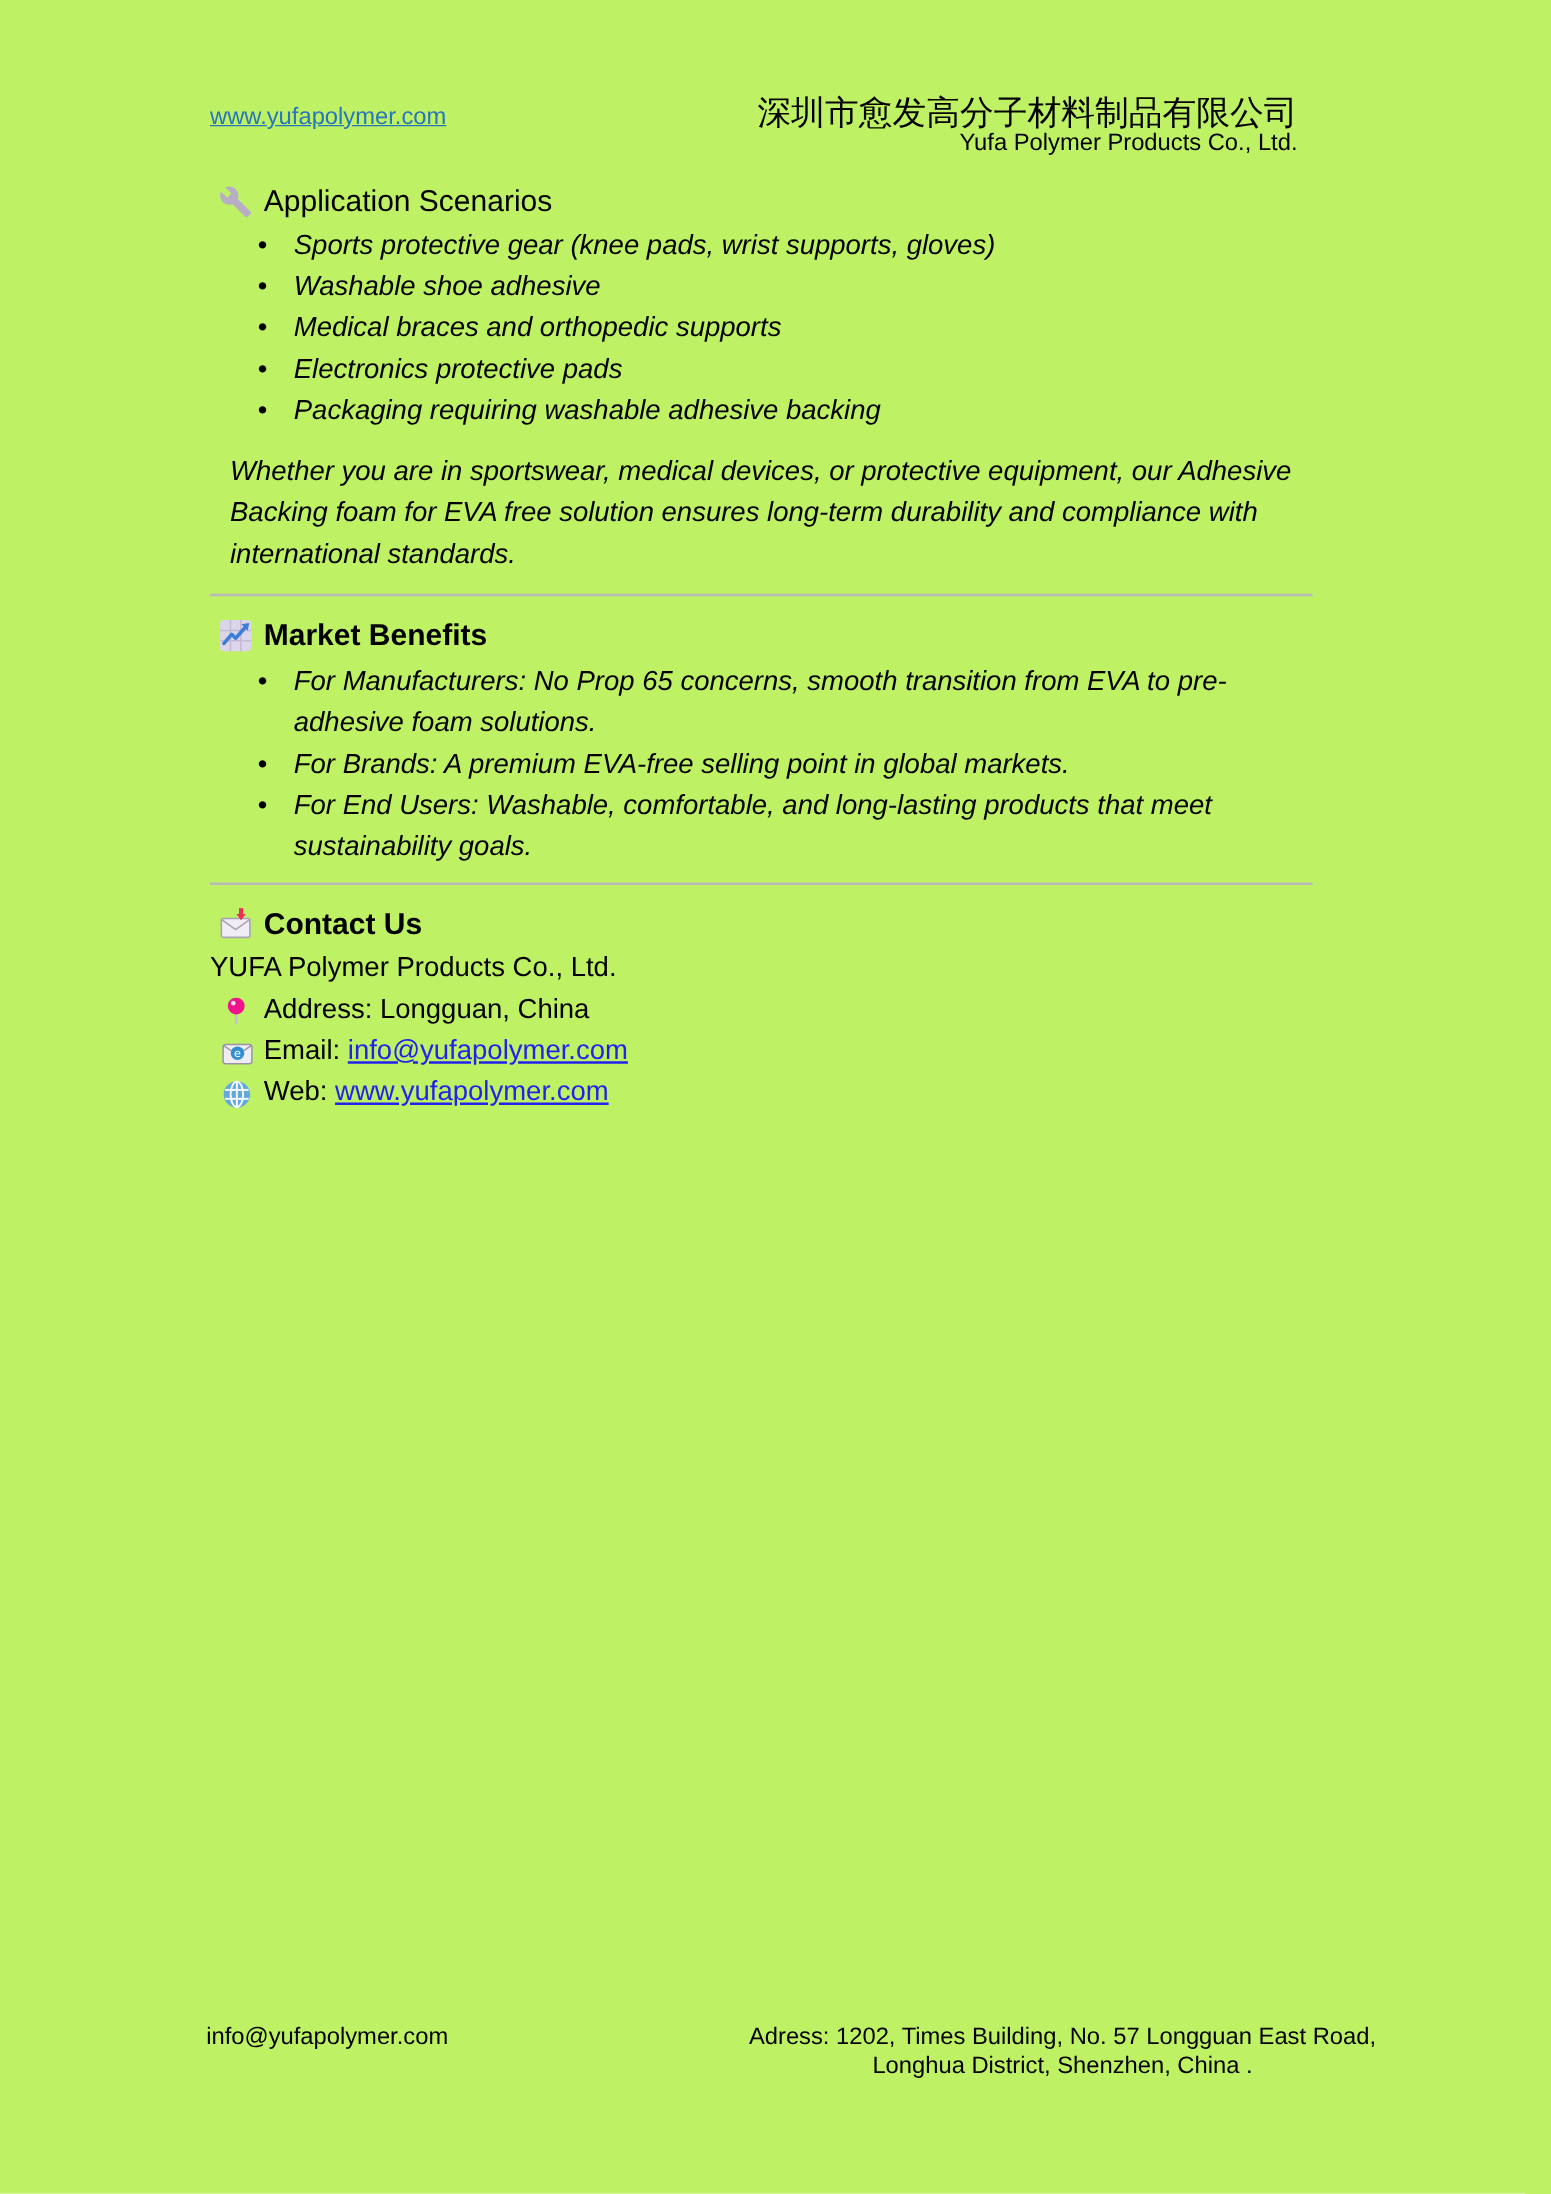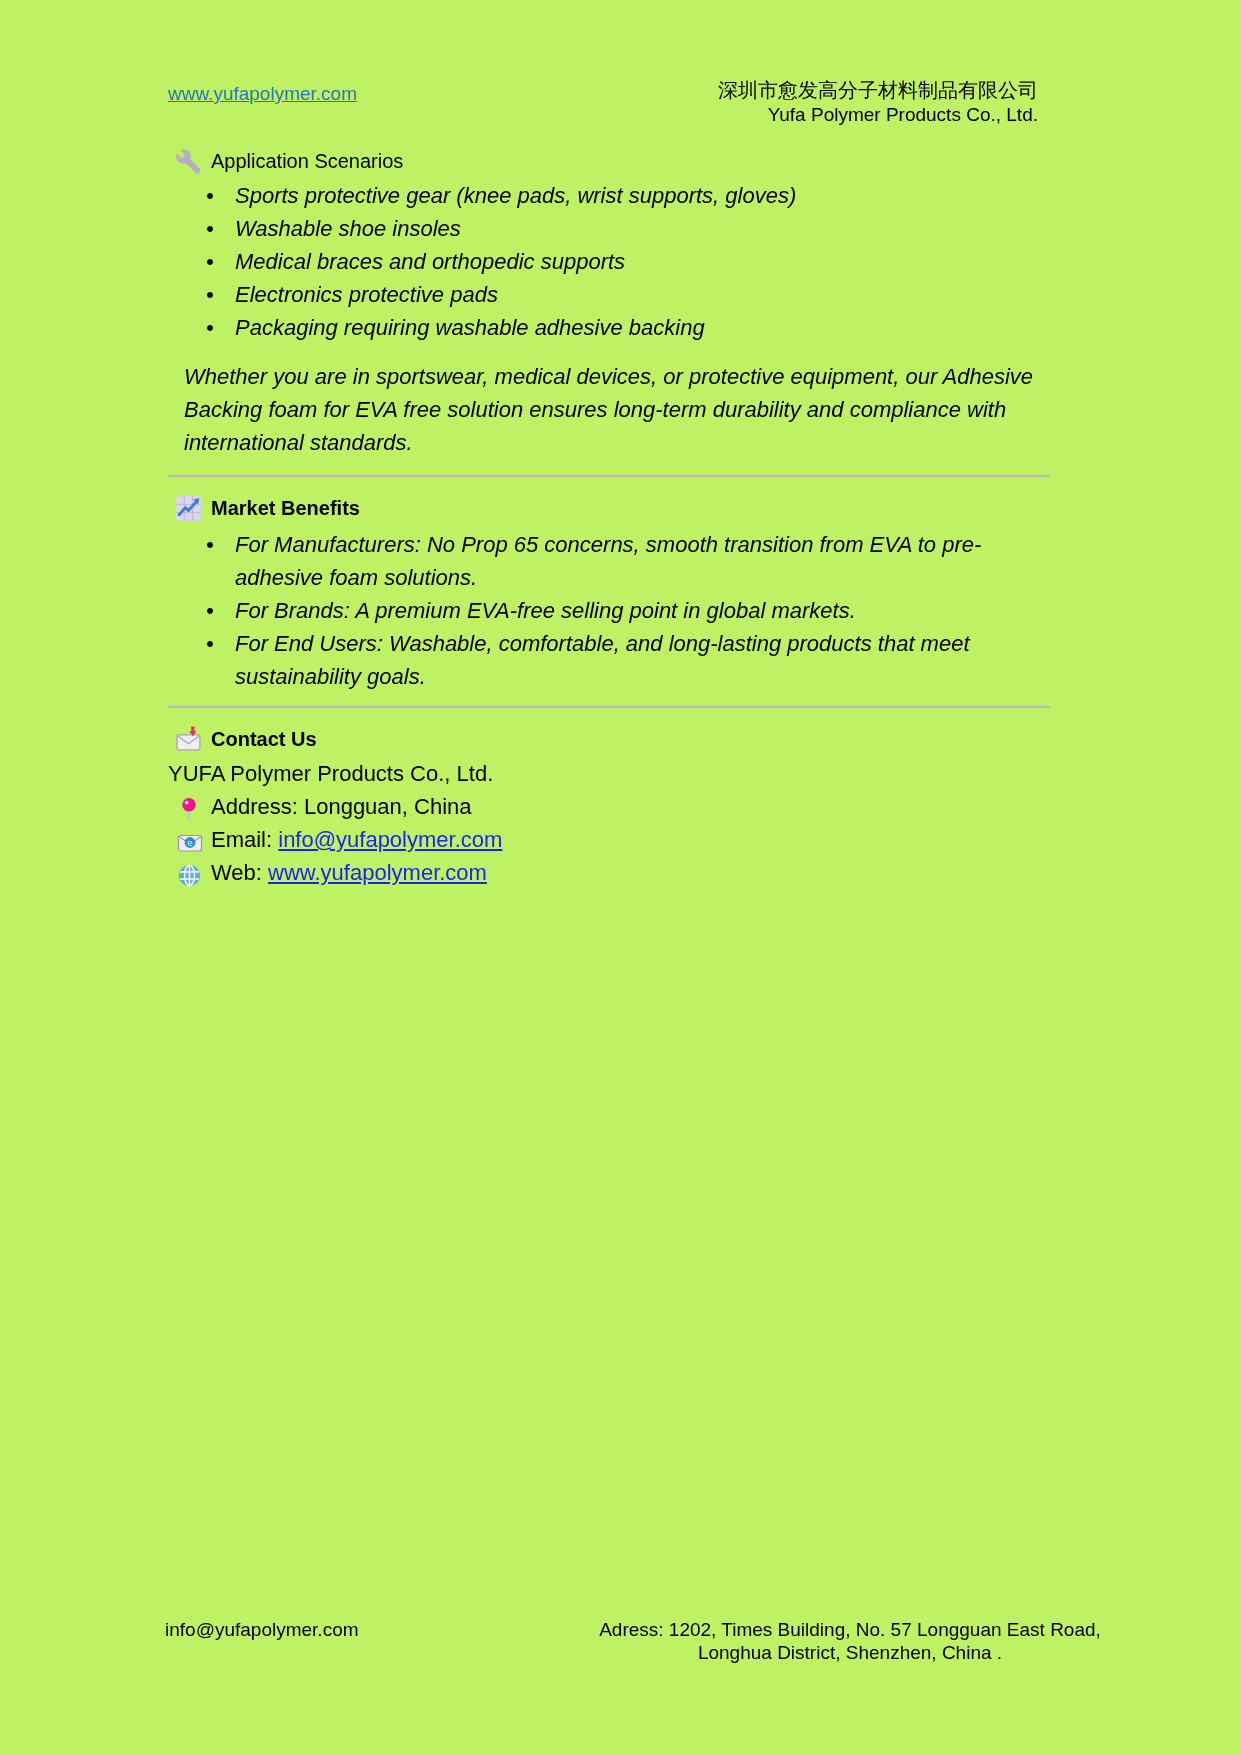--- a/index.html
+++ b/index.html
@@ -4,27 +4,27 @@
 <style>
   html,body{margin:0;padding:0;background:#ffffff;}
   .page{
     position:relative;width:1241px;height:1755px;background:#bef264;
     font-family:"Liberation Sans",sans-serif;color:#000;overflow:hidden;
   }
   a{cursor:pointer;}
   
   .header-link{position:absolute;left:168px;top:82px;font-size:19px;line-height:24px;text-decoration:underline;}
   .header-right{position:absolute;right:203px;top:77px;text-align:right;}
-  .header-cn{font-size:20px;line-height:26px;}
+  .header-cn{font-size:27px;line-height:26px;}
   .header-en{font-size:19px;line-height:24px;}
   
   .content{position:absolute;left:168px;top:143px;width:882px;font-size:22px;line-height:33px;}
   .sec-head{display:flex;align-items:center;height:36px;margin-left:7px;}
   .sec-head .ic{width:27px;height:27px;flex:0 0 27px;margin-right:9px;display:inline-flex;}
-  .sec-title{font-size:20px;white-space:nowrap;}
+  .sec-title{font-size:24px;white-space:nowrap;}
   ul.bullets{margin:0;padding:0;list-style:none;font-style:italic;}
   ul.bullets li{position:relative;padding-left:67px;}
   ul.bullets li::before{content:"\2022";position:absolute;left:38px;top:0;}
   .para{margin:16px;font-style:italic;}
   hr.divider{border:none;border-top:2px solid #B9B9B9;margin:13px 0 0 0;width:882px;height:0;}
   .mt{margin-top:13px;font-weight:bold;}
   .company-line{margin:0;}
   .c-row{display:flex;align-items:flex-end;height:33px;}
   .c-row .ic{width:26px;height:26px;flex:0 0 26px;margin-left:9px;margin-right:8px;display:inline-flex;}
   .c-row .lbl{white-space:pre;}
@@ -50,21 +50,21 @@
     <div class="sec-head">
       <span class="ic">
         <svg viewBox="0 0 24 24" width="27" height="27">
           <path fill="#B7AEC6" d="M22.7 19l-9.1-9.1c.9-2.3.4-5-1.5-6.9-2-2-5-2.4-7.4-1.3L9 6 6 9 1.6 4.7C.4 7.1.9 10.1 2.9 12.1c1.9 1.9 4.6 2.4 6.9 1.5l9.1 9.1c.4.4 1 .4 1.4 0l2.3-2.3c.5-.4.5-1.1.1-1.4z"></path>
         </svg>
       </span>
       <span class="sec-title">Application Scenarios</span>
     </div>
     <ul class="bullets">
       <li>Sports protective gear (knee pads, wrist supports, gloves)</li>
-      <li>Washable shoe insoles</li>
+      <li>Washable shoe adhesive</li>
       <li>Medical braces and orthopedic supports</li>
       <li>Electronics protective pads</li>
       <li>Packaging requiring washable adhesive backing</li>
     </ul>
     <p class="para">Whether you are in sportswear, medical devices, or protective equipment, our Adhesive Backing foam for EVA free solution ensures long-term durability and compliance with international standards.</p>
 
     <hr class="divider" style="border-top-color: rgb(185, 185, 185);">
 
     <div class="sec-head mt">
       <span class="ic">

